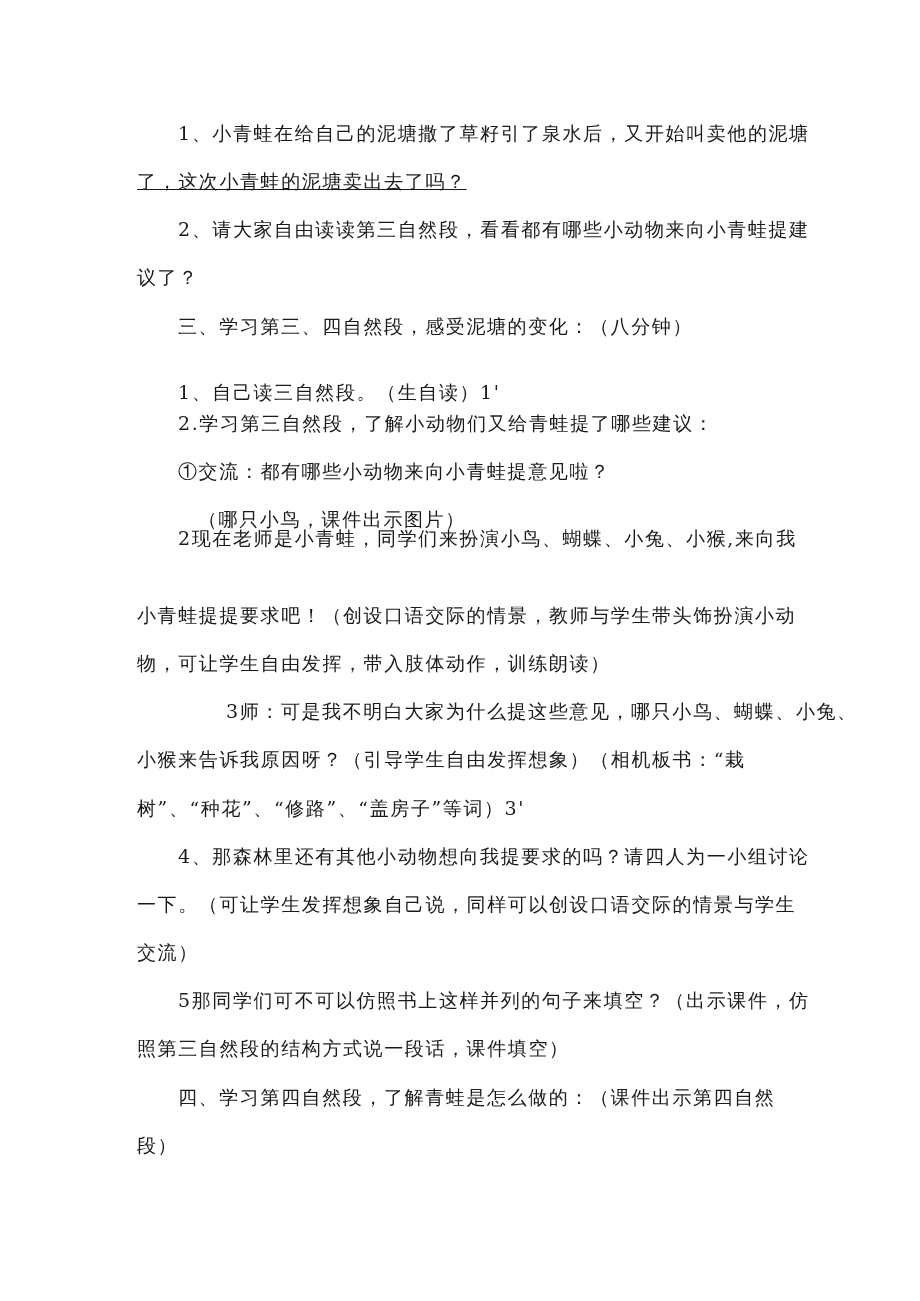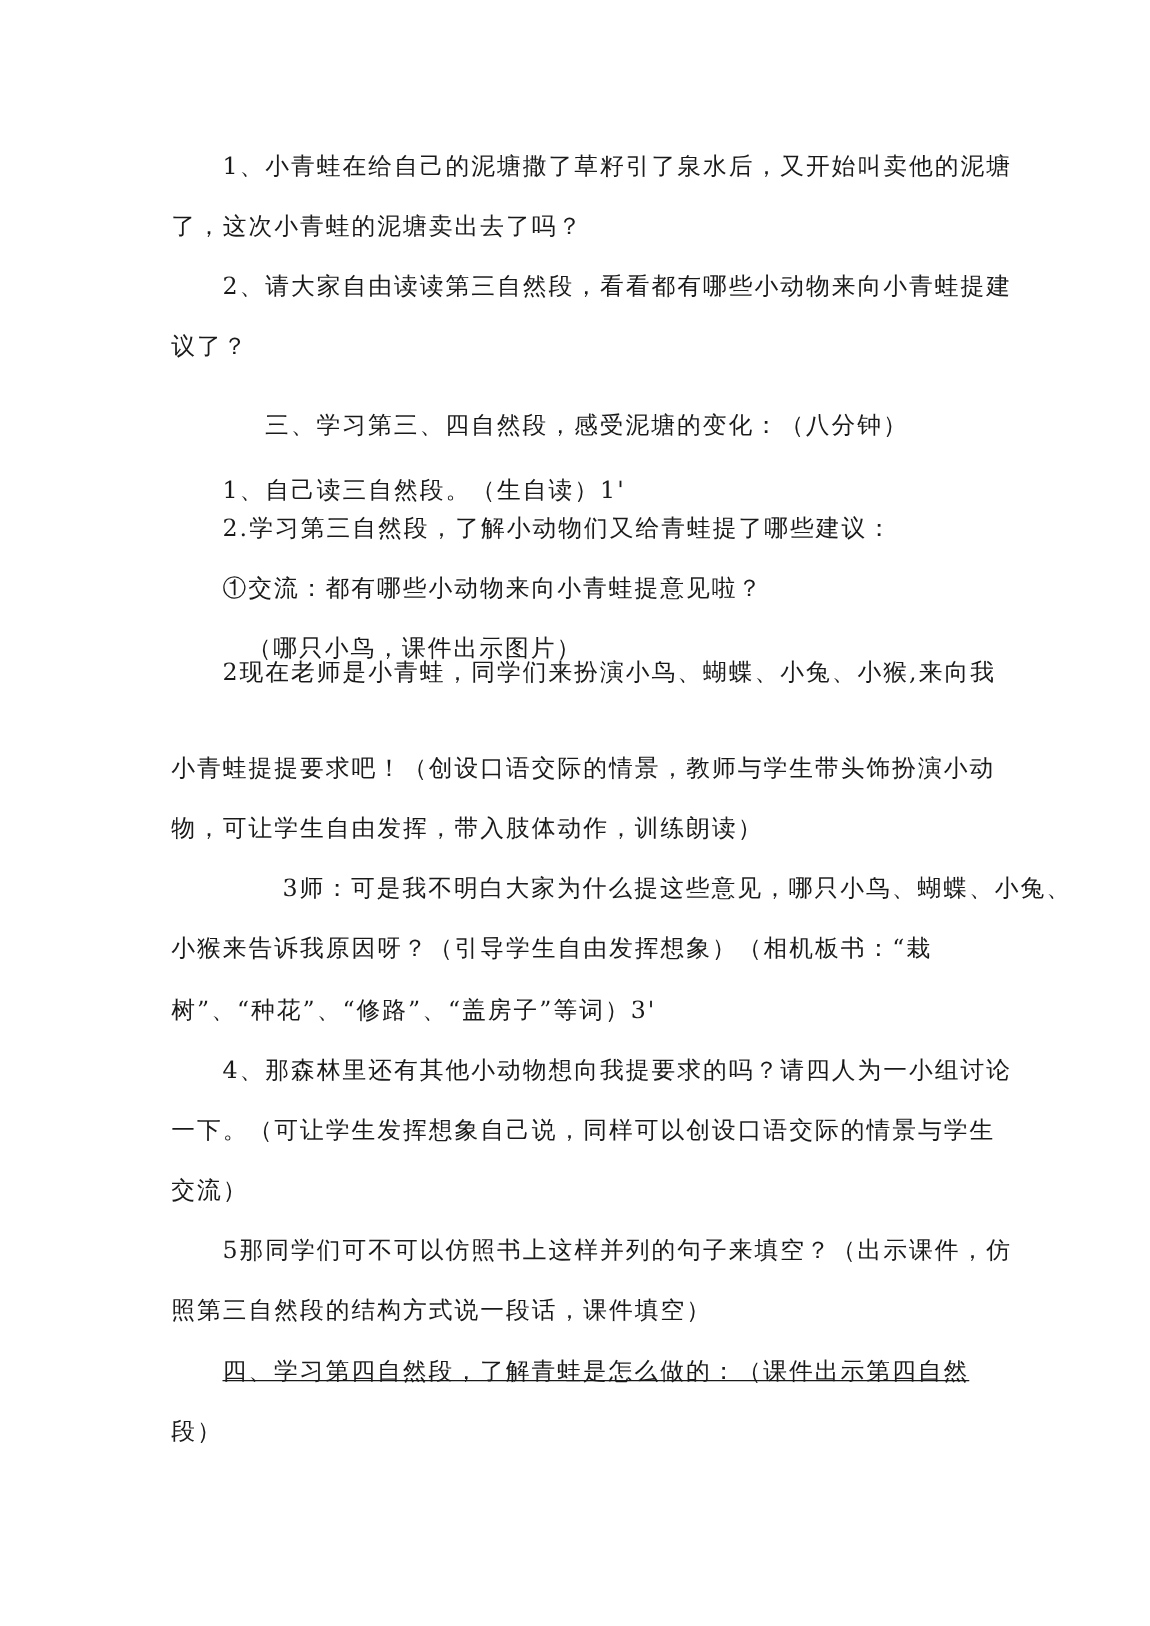--- a/index.html
+++ b/index.html
@@ -41,30 +41,30 @@
     .indent-deep { left: 198px; }
     .flush { left: 137px; }
   </style>
 </head>
 <body>
 
 <div class="page">
 
   <div class="para">
     <div class="line indent" style="top:121px;">1、小青蛙在给自己的泥塘撒了草籽引了泉水后，又开始叫卖他的泥塘</div>
-    <div class="line flush" style="top:169px;">了，这次小青蛙的泥塘卖出去了吗？</div>
+    <div class="line flush" style="top:169px;text-decoration:underline;">了，这次小青蛙的泥塘卖出去了吗？</div>
   </div>
 
   <div class="para">
     <div class="line indent" style="top:217px;">2、请大家自由读读第三自然段，看看都有哪些小动物来向小青蛙提建</div>
     <div class="line flush" style="top:265px;">议了？</div>
   </div>
 
   <div class="para">
-    <div class="line indent" style="top:328px;margin-left:34px;">三、学习第三、四自然段，感受泥塘的变化：（八分钟）</div>
+    <div class="line indent" style="top:314px;">三、学习第三、四自然段，感受泥塘的变化：（八分钟）</div>
   </div>
 
   <div class="para">
     <div class="line indent" style="top:380px;">1、自己读三自然段。（生自读）1'</div>
   </div>
 
   <div class="para">
     <div class="line indent" style="top:411px;">2.学习第三自然段，了解小动物们又给青蛙提了哪些建议：</div>
   </div>
 
@@ -93,17 +93,17 @@
     <div class="line flush" style="top:892px;">一下。（可让学生发挥想象自己说，同样可以创设口语交际的情景与学生</div>
     <div class="line flush" style="top:940px;">交流）</div>
   </div>
 
   <div class="para">
     <div class="line indent" style="top:988px;">5那同学们可不可以仿照书上这样并列的句子来填空？（出示课件，仿</div>
     <div class="line flush" style="top:1036px;">照第三自然段的结构方式说一段话，课件填空）</div>
   </div>
 
   <div class="para">
-    <div class="line indent" style="top:1085px;text-decoration:underline;">四、学习第四自然段，了解青蛙是怎么做的：（课件出示第四自然</div>
+    <div class="line indent" style="top:1085px;">四、学习第四自然段，了解青蛙是怎么做的：（课件出示第四自然</div>
     <div class="line flush" style="top:1133px;">段）</div>
   </div>
 
 </div>
 
 </body></html>

